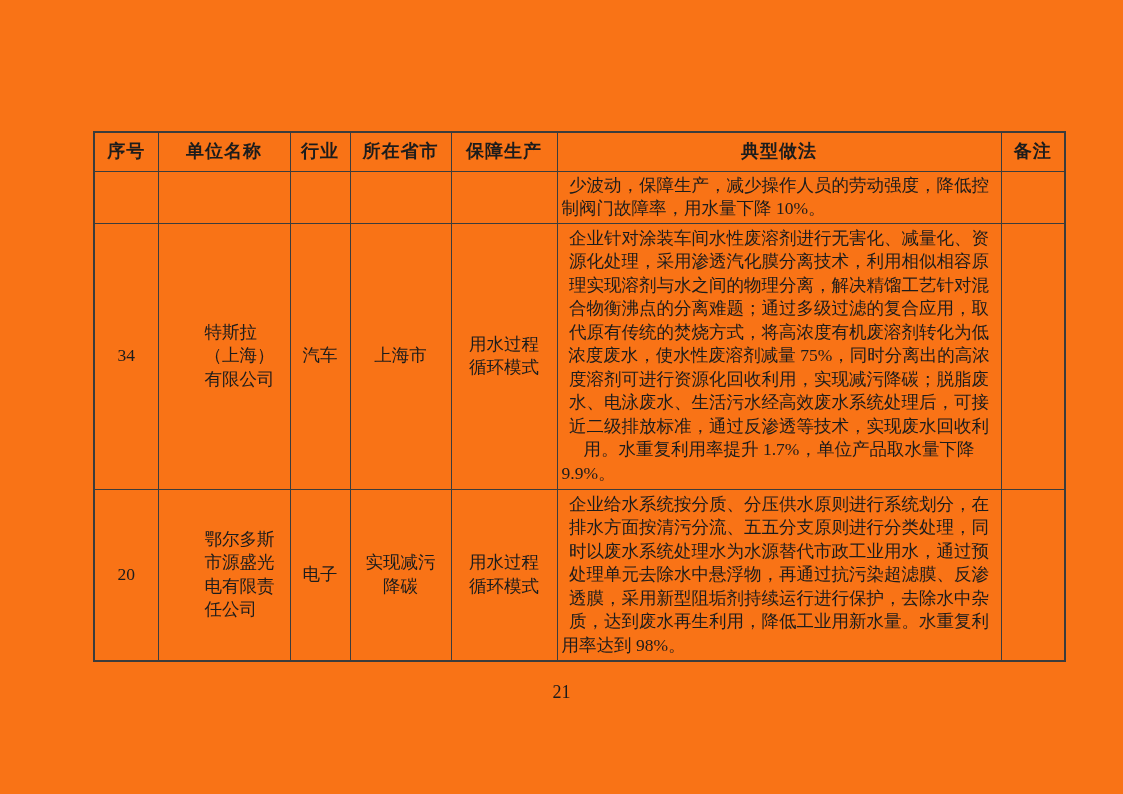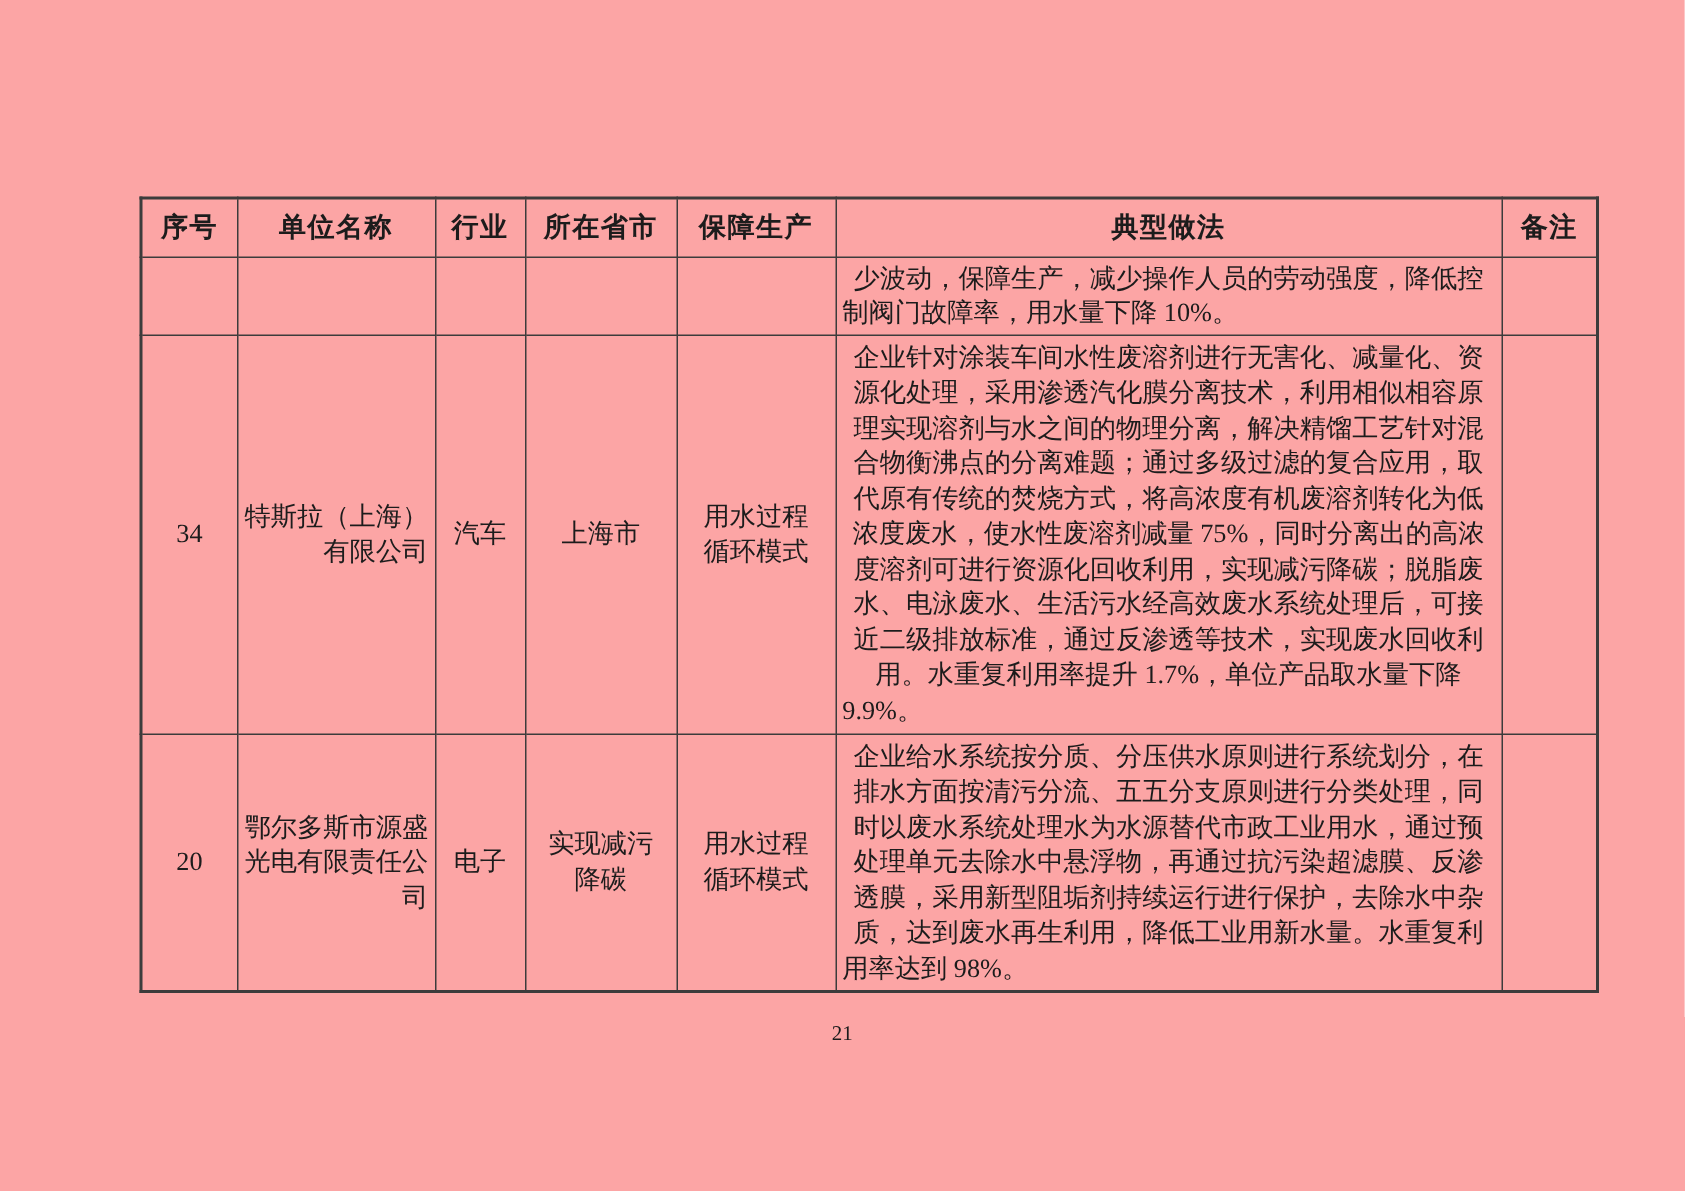--- a/index.html
+++ b/index.html
@@ -13,21 +13,21 @@
     position: relative;
     font-family: "Liberation Serif", "DejaVu Serif", serif;
     color: #1c1c1c;
     overflow: hidden;
   }
   .page {
     position: absolute;
     left: 0; top: 0;
     width: 1123px;
     height: 794px;
-    background: #fca5a5;
+    background: #f97316;
   }
   .table-wrap {
     position: absolute;
     left: 93px;
     top: 131px;
   }
   table.cases {
     border-collapse: collapse;
     table-layout: fixed;
     width: 971px;
@@ -60,29 +60,30 @@
     padding: 2px 6px 2px 5px;
   }
   td .narrow {
     display: inline-block;
     max-width: 76px;
     text-align: center;
   }
   td .mid {
     display: inline-block;
     max-width: 126px;
-    text-align: right;
+    text-align: left;
+    margin-left: 42px;
   }
   .page-number {
     position: absolute;
     left: 0;
     top: 682px;
     width: 1123px;
     text-align: center;
-    font-size: 14px;
+    font-size: 18px;
     color: #1c1c1c;
     font-family: "Liberation Serif", "DejaVu Serif", serif;
   }
 </style>
 </head>
 <body>
 
 <div class="page">
 
   <div class="table-wrap">

